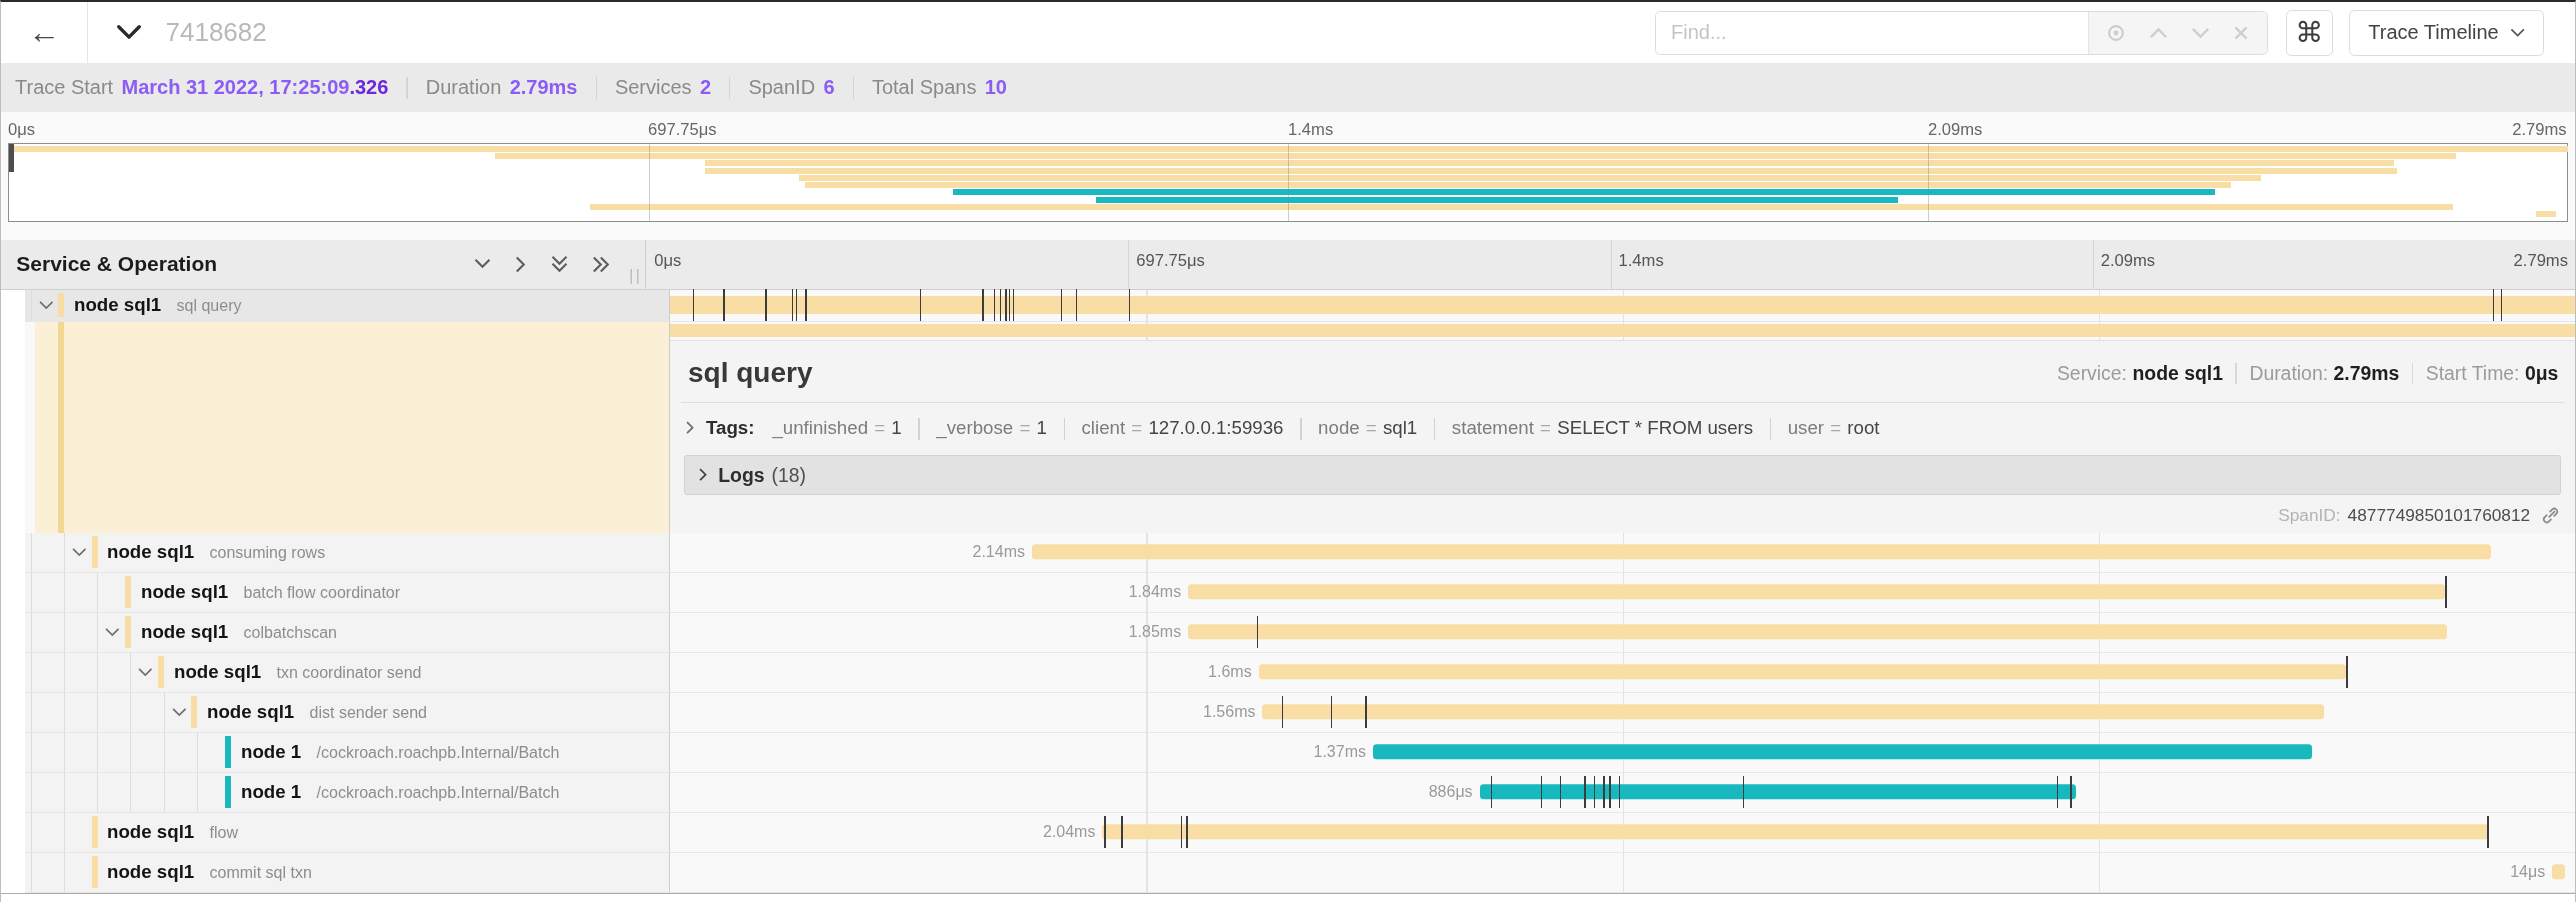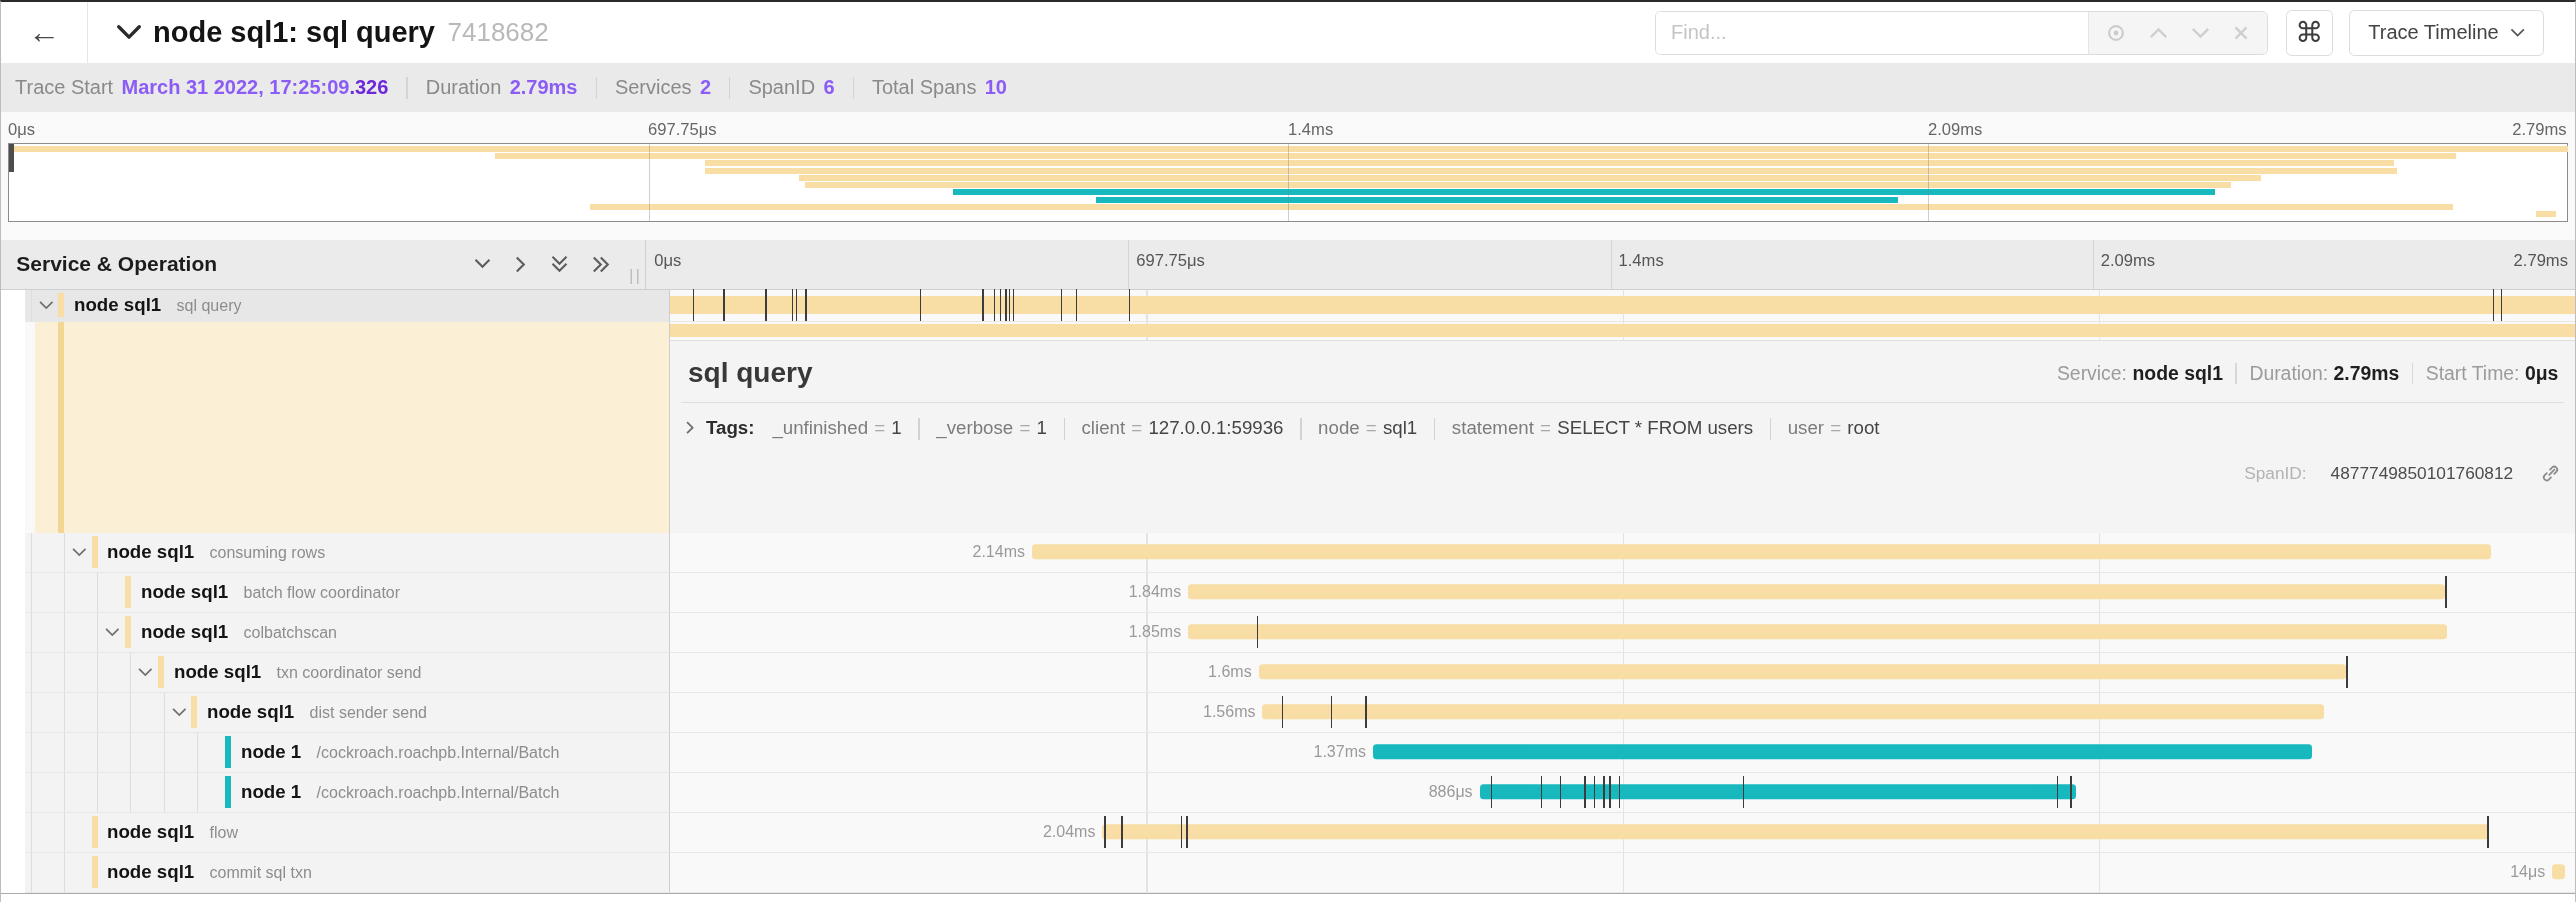--- a/index.html
+++ b/index.html
@@ -112,39 +112,38 @@
   .tag-val { color:#454545; }
   .tag-div { display:inline-block; vertical-align:middle; width:1.4px; height:22px;
              background:#d2d2d2; margin:0 16.6px; }
   .first-tag { margin-left:18px; }
   .dc-logs { margin:1.4px 14px 0 14px; background:#e2e2e2; border:0.7px solid #d2d2d2; border-radius:2.8px;
              height:40px; display:flex; align-items:center; padding:0 12.5px; font-size:19.4px;
              color:#2e2e2e; cursor:pointer; }
   .logs-label { font-weight:bold; margin-left:11px; }
   .logs-count { color:#4f4f4f; margin-left:7px; }
   .dc-spanid { display:flex; justify-content:flex-end; align-items:center;
-               padding:9.7px 14px 0 0; font-size:17.3px; color:#b3b3b3; gap:24px; }
+               padding:9.7px 14px 0 0; font-size:17.3px; color:#b3b3b3; gap:7px; }
   .spanid-val { color:#4d4d4d; }
   .link-btn { display:flex; cursor:pointer; margin-left:2.8px; }
 
   .bottom-strip { border-top:1.4px solid #ababab; background:#fff; height:11px; }
 </style>
 </head>
 <body>
 
 <div class="app">
 
   <div class="topbar">
     <button class="back-btn">←</button>
     <span class="title-chevron">
       <svg width="26" height="16.6" viewBox="0 0 38 24">
           <polyline points="4,4 19,19 34,4" fill="none" stroke="#2b2b2b" stroke-width="5" stroke-linecap="round" stroke-linejoin="round"></polyline>
         </svg>
     </span>
-    <span class="page-title">node sql1: sql query</span>
     <span class="trace-id">7418682</span>
     <span class="spacer"></span>
     <div class="find-group">
       <input class="find-input" placeholder="Find..." style="">
       <div class="find-suffix">
         <span style="display:flex;">
           <svg width="22" height="22" viewBox="0 0 32 32">
               <circle cx="16" cy="16" r="10" fill="none" stroke="#cccccc" stroke-width="3"></circle>
               <circle cx="16" cy="16" r="3.5" fill="#cccccc"></circle>
             </svg>
@@ -318,20 +317,27 @@
             </span>
           </div>
           <div class="dc-rule"></div>
           <div class="dc-tags">
             <svg width="9.7" height="15.3" viewBox="0 0 14 22">
                 <polyline points="3,3 11,11 3,19" fill="none" stroke="#6d6d6d" stroke-width="2.5"></polyline>
               </svg>
             <span class="tags-label">Tags:</span>
             <span id="tags-list"><span class="tag-item first-tag"><span class="tag-key">_unfinished</span><span class="tag-eq">=</span><span class="tag-val">1</span></span><span class="tag-div"></span><span class="tag-item"><span class="tag-key">_verbose</span><span class="tag-eq">=</span><span class="tag-val">1</span></span><span class="tag-div"></span><span class="tag-item"><span class="tag-key">client</span><span class="tag-eq">=</span><span class="tag-val">127.0.0.1:59936</span></span><span class="tag-div"></span><span class="tag-item"><span class="tag-key">node</span><span class="tag-eq">=</span><span class="tag-val">sql1</span></span><span class="tag-div"></span><span class="tag-item"><span class="tag-key">statement</span><span class="tag-eq">=</span><span class="tag-val">SELECT * FROM users</span></span><span class="tag-div"></span><span class="tag-item"><span class="tag-key">user</span><span class="tag-eq">=</span><span class="tag-val">root</span></span></span>
           </div>
+          <div class="dc-logs">
+            <svg width="9.7" height="15.3" viewBox="0 0 14 22">
+                <polyline points="3,3 11,11 3,19" fill="none" stroke="#444" stroke-width="2.5"></polyline>
+              </svg>
+            <span class="logs-label">Logs</span>
+            <span class="logs-count">(18)</span>
+          </div>
           <div class="dc-spanid">
             <span>SpanID:</span>
             <span class="spanid-val">4877749850101760812</span>
             <span class="link-btn">
               <svg width="21" height="21" viewBox="0 0 24 24" fill="none" stroke="#8a8a8a" stroke-width="2" stroke-linecap="round">
                 <path d="M10.5 13.5 L16.5 7.5"></path>
                 <path d="M12.5 16.5 l-2.5 2.5 a3.4 3.4 0 0 1 -4.8 -4.8 l2.5 -2.5"></path>
                 <path d="M11.5 7.5 l2.5 -2.5 a3.4 3.4 0 0 1 4.8 4.8 l-2.5 2.5"></path>
               </svg>
             </span>

